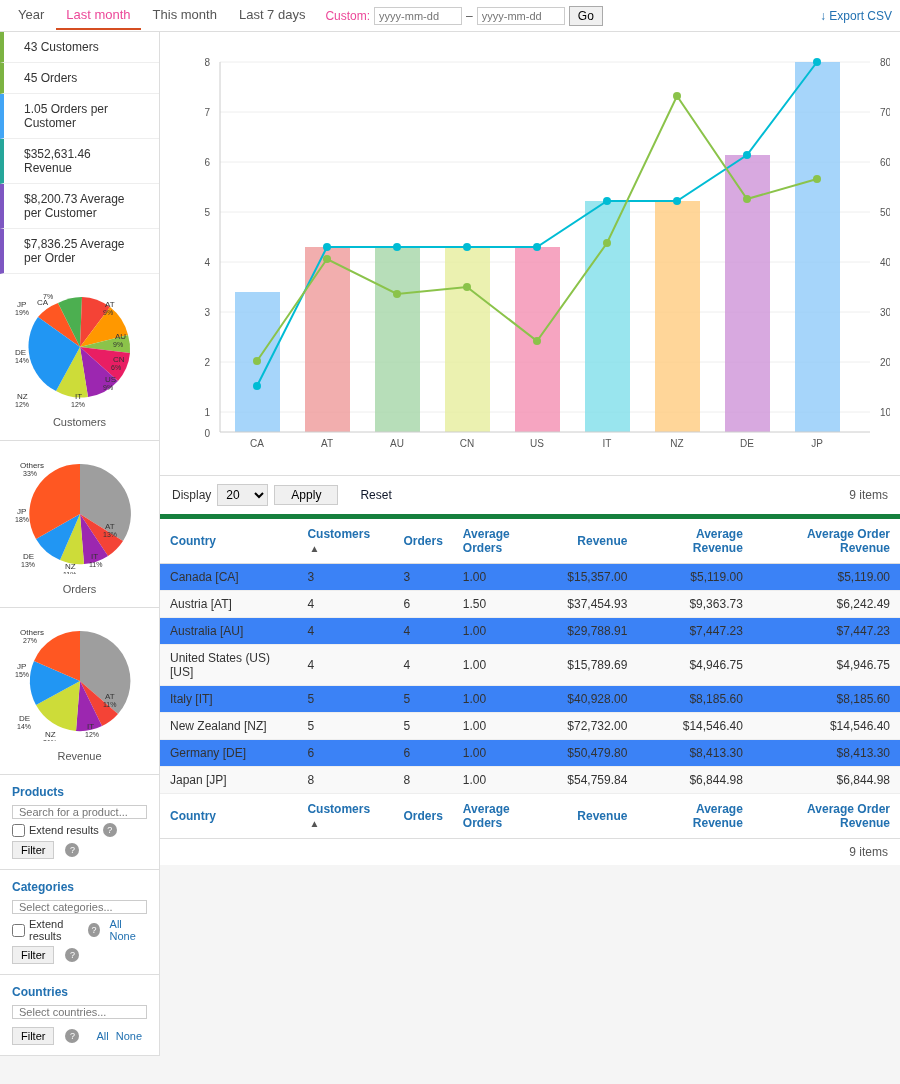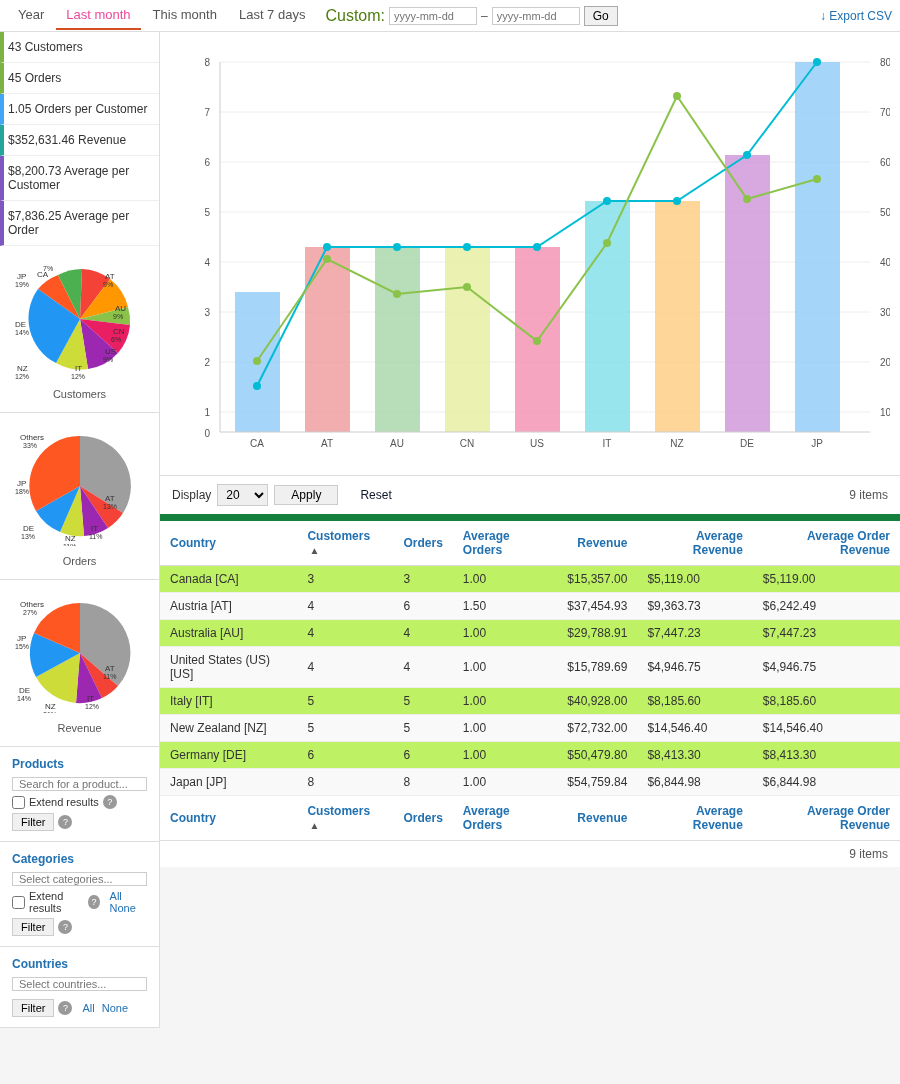--- a/index.html
+++ b/index.html
@@ -35,21 +35,21 @@
 
     
     .main-layout { display: flex; }
     
     
     .sidebar {
       width: 160px; min-width: 160px; background: #fff;
       border-right: 1px solid #ddd; padding: 0;
     }
     .stat-item {
-      padding: 8px 4px; border-bottom: 1px solid #eee;
+      padding: 8px 20px; border-bottom: 1px solid #eee;
       font-size: 12px; color: #333;
       border-left: 4px solid transparent;
     }
     .stat-item.green { border-left-color: #7cb342; }
     .stat-item.blue { border-left-color: #42a5f5; }
     .stat-item.teal { border-left-color: #26a69a; }
     .stat-item.purple { border-left-color: #7e57c2; }
 
     
     .pie-section {
@@ -68,47 +68,47 @@
     
     
     .chart-area {
       background: #fff; border-bottom: 1px solid #ddd;
       padding: 10px; position: relative;
     }
 
     
     .table-controls {
       background: #fff; padding: 8px 12px;
-      border-bottom: 7px solid #15803d;
+      border-bottom: 5px solid #15803d;
       display: flex; align-items: center; gap: 6px;
     }
     .table-controls .items-count {
       margin-left: auto; color: #555;
     }
     .display-select {
       border: 1px solid #ccc; padding: 2px 4px; font-size: 12px;
     }
     .apply-btn, .reset-btn {
       border: 1px solid #ccc; background: #f0f0f0;
       padding: 2px 16px; cursor: pointer; font-size: 12px;
     }
     .reset-btn { background: none; border: none; color: #0f172a; cursor: pointer; }
 
     
-    .data-table { width: 100%; border-collapse: collapse; background: #bef264; }
+    .data-table { width: 100%; border-collapse: collapse; background: #3b82f6; }
     .data-table th {
       padding: 8px 10px; text-align: left; font-size: 12px;
       color: #2271b1; border-bottom: 1px solid #ddd;
       cursor: pointer; background: #fff;
     }
     .data-table th.right { text-align: right; }
     .data-table td {
       padding: 6px 10px; font-size: 12px; border-bottom: 1px solid #eee;
     }
-    .data-table td.right { }
+    .data-table td.right { text-align: right; }
     .data-table tr:nth-child(even) { background: #f9f9f9; }
     .sort-arrow { color: #555; font-size: 10px; margin-left: 2px; }
     .items-footer { text-align: right; padding: 6px 12px; font-size: 12px; color: #555; background: #fff; }
 
     
     .filter-section {
       background: #fff; margin-top: 0; padding: 10px 12px;
       border-bottom: 1px solid #ddd;
     }
     .filter-section .section-title {
@@ -117,21 +117,21 @@
     .filter-section input[type="text"],
     .filter-section select {
       width: 100%; border: 1px solid #ccc; padding: 0 6px;
       font-size: 11px; margin-bottom: 4px;
     }
     .filter-section .extend-row {
       display: flex; align-items: center; gap: 4px; margin-bottom: 4px;
       font-size: 11px;
     }
     .filter-section .filter-row {
-      display: flex; align-items: center; gap: 4px;
+      display: flex; align-items: center; gap: 11px;
     }
     .filter-section .filter-btn {
       border: 1px solid #ccc; background: #f0f0f0;
       padding: 2px 8px; cursor: pointer; font-size: 11px;
     }
     .help-icon {
       display: inline-block; width: 14px; height: 14px; background: #999;
       color: #fff; border-radius: 50%; text-align: center;
       line-height: 14px; font-size: 9px; cursor: pointer;
     }
@@ -140,21 +140,21 @@
   </style>
 </head>
 <body>
 
 <div class="top-nav">
   <div class="tab">Year</div>
   <div class="tab active">Last month</div>
   <div class="tab">This month</div>
   <div class="tab">Last 7 days</div>
   <div class="custom-range">
-    <span style="font-size:16px;color:#4d7c0f;">Custom:</span>
+    <span style="font-size:12px;color:#ec4899;">Custom:</span>
     <input type="text" style="width: 88px;" placeholder="yyyy-mm-dd">
     <span class="sep">–</span>
     <input type="text" style="width: 88px;" placeholder="yyyy-mm-dd">
     <button class="go-btn">Go</button>
   </div>
   <a class="export-btn">↓ Export CSV</a>
 </div>
 
 <div class="main-layout">
 

